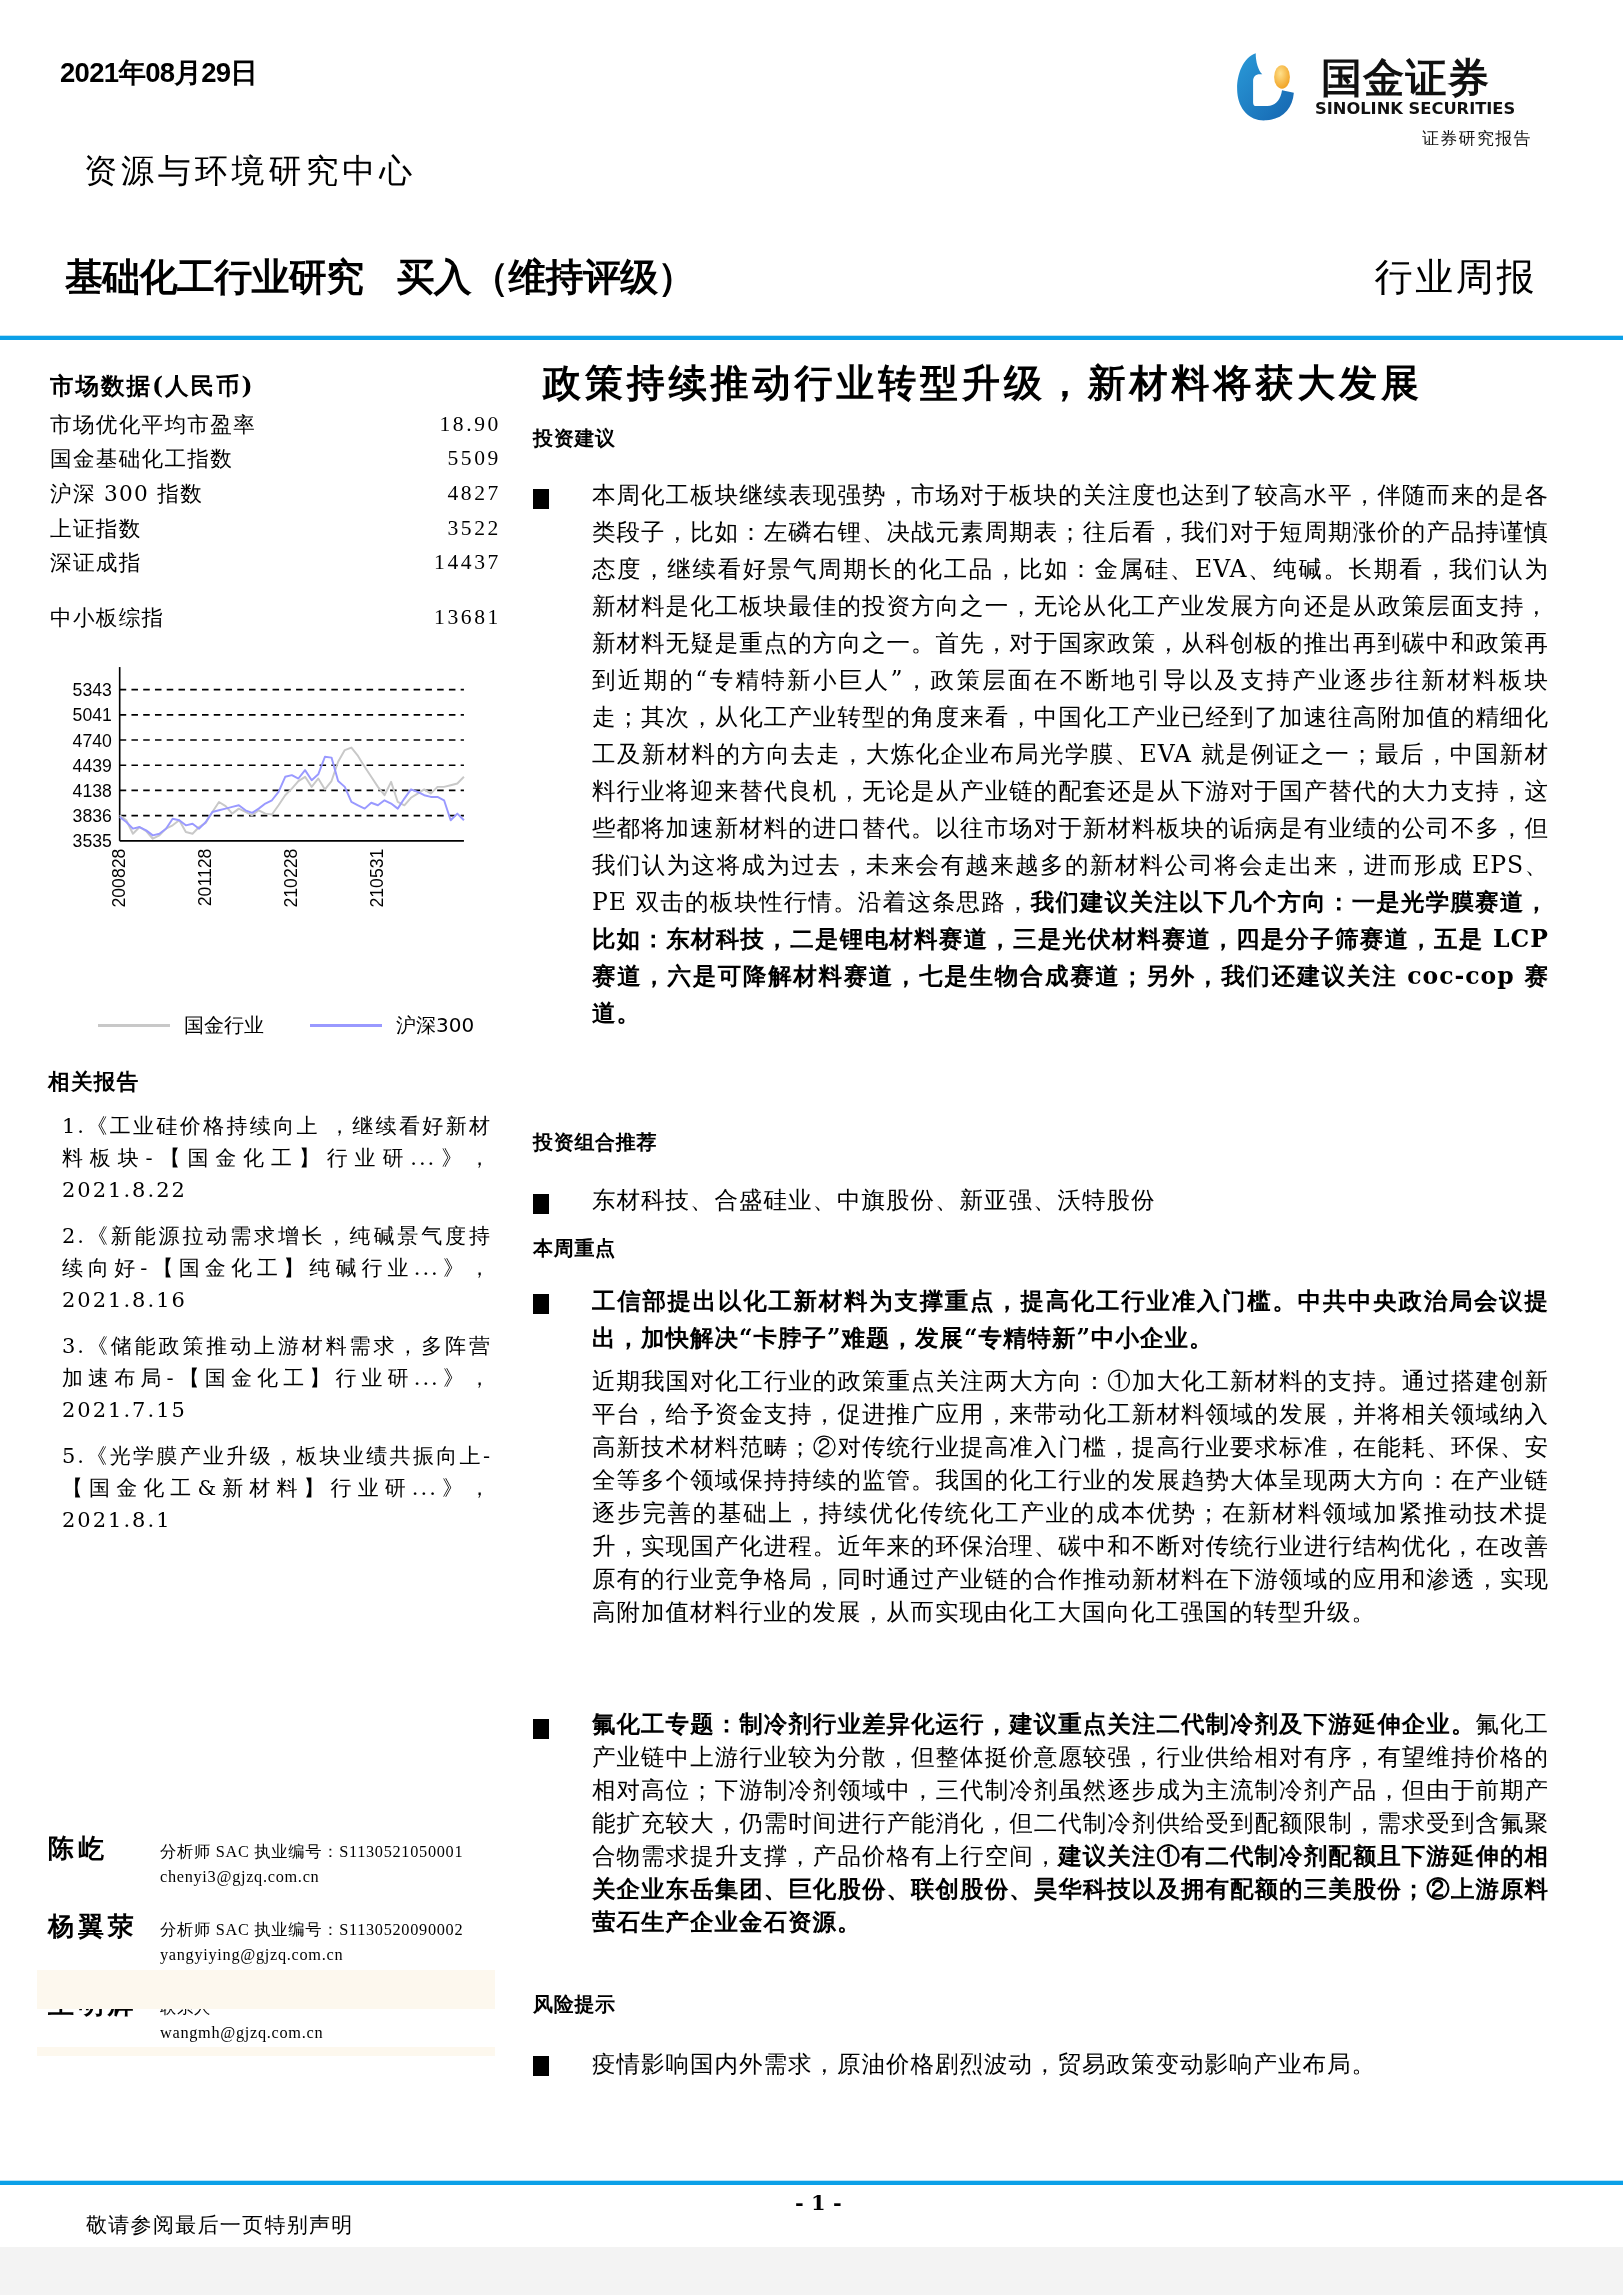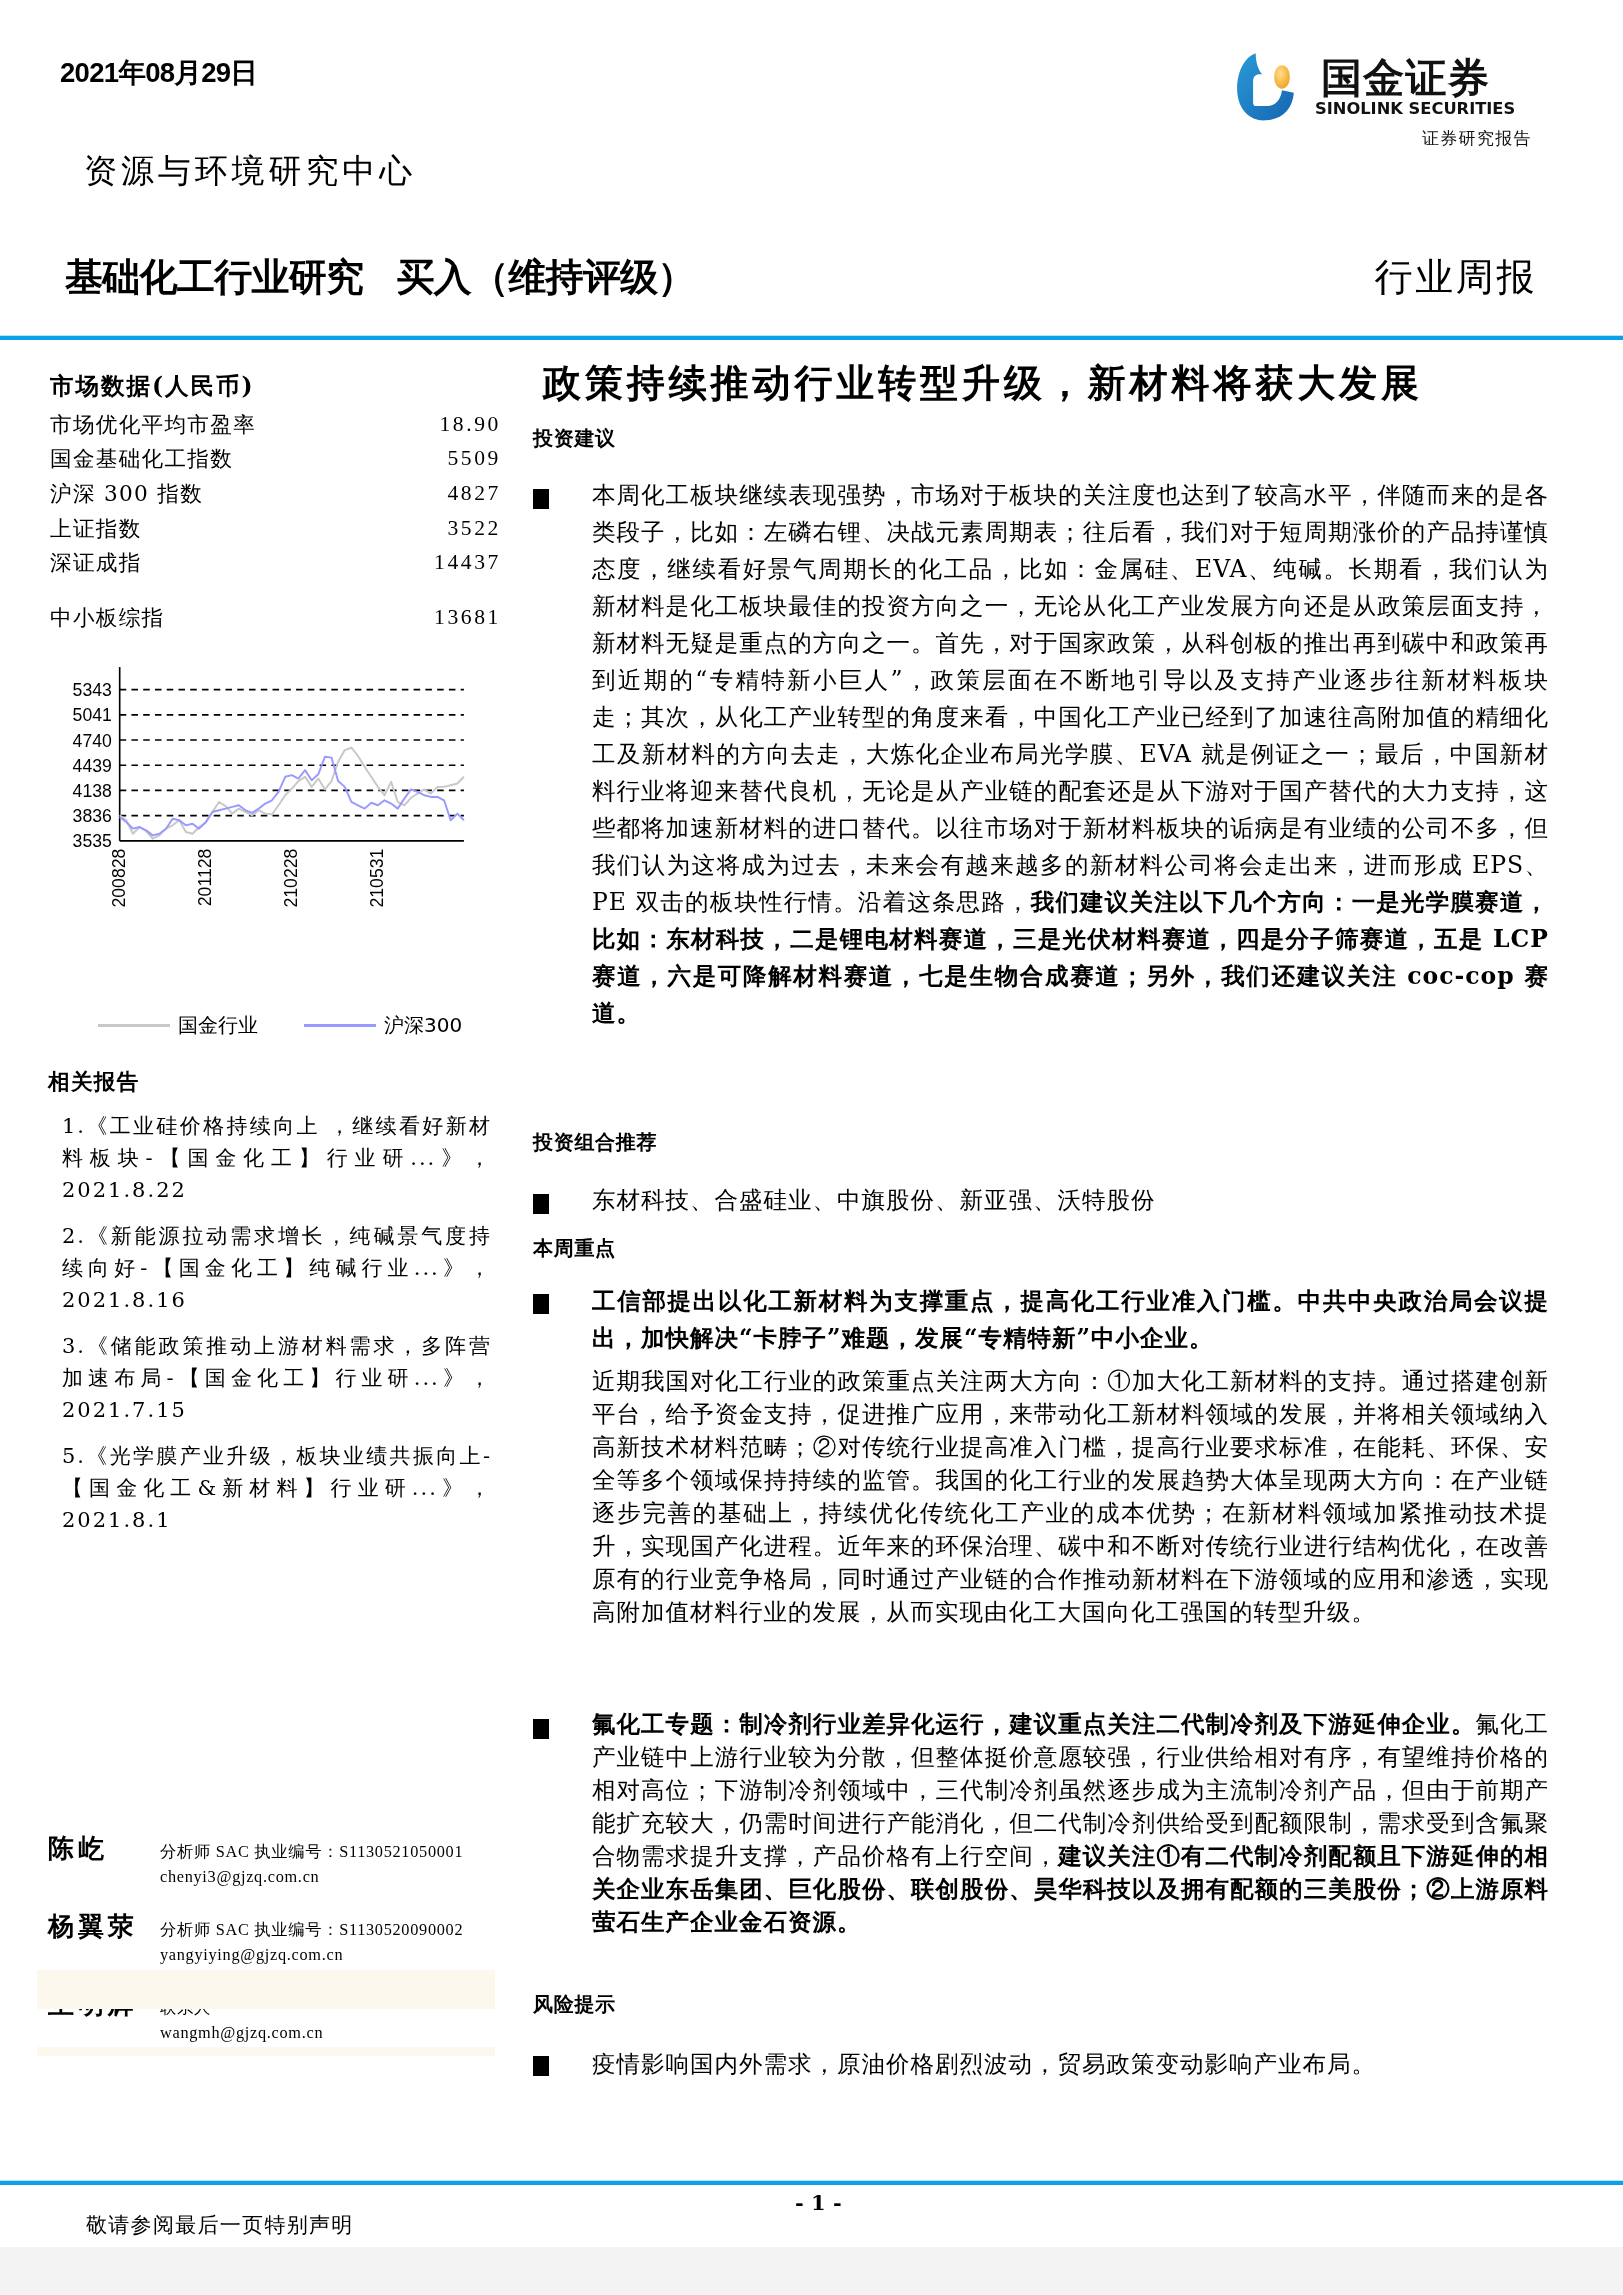--- a/index.html
+++ b/index.html
@@ -19,21 +19,21 @@
   .topline { left:0; top:335px; width:1623px; height:3.9px; background:#0ba0e8; border-top:1.3px solid #b8e2f6; }
   .bottomline { left:0; top:2180px; width:1623px; height:3.9px; background:#0ba0e8; border-top:1.3px solid #b8e2f6; }
   .gray-bottom { left:0; top:2247px; width:1623px; height:48px; background:#f3f3f3; }
 
   
   .mkt-title { left:50px; top:370px; font-size:23.5px; font-weight:bold; letter-spacing:2px; }
   .mkt-row { left:50px; width:451px; font-size:21.6px; display:flex; justify-content:space-between; letter-spacing:1.3px; height:35px; line-height:35px; }
   .mkt-row .v { font-family:"Liberation Serif","DejaVu Serif",serif; letter-spacing:2.6px; }
   .chart-wrap { left:39px; top:654px; width:471px; height:405px; }
   .legend { left:98px; top:1012px; font-size:20px; display:flex; gap:46px; align-items:center; font-family:"DejaVu Sans",sans-serif; }
-  .legend .item { display:flex; align-items:center; gap:8px; }
+  .legend .item { display:flex; align-items:center; gap:14px; }
   .legend .sw { display:inline-block; width:72px; height:2.6px; }
   .rel-title { left:48px; top:1067px; font-size:21.6px; font-weight:bold; letter-spacing:1.3px; }
   .rel-list { left:48px; top:1096px; width:458px; font-size:21px; line-height:32px; letter-spacing:2px; text-align:justify; }
   .rel-list .it { margin:14px; }
   .analysts { left:48px; top:1831px; width:458px; }
   .an { position:relative; height:78px; }
   .an .nm { position:absolute; left:0; top:0; font-size:26px; font-weight:bold; letter-spacing:3.9px; }
   .an .info { position:absolute; left:112px; top:7.8px; font-size:16.3px; line-height:25px; font-family:"Liberation Serif","DejaVu Serif",serif; letter-spacing:0.7px; }
   .occlude { left:37px; top:1970px; width:458px; height:39px; background:#fdf8ee; }
   .occlude2 { left:37px; top:2047px; width:458px; height:9.2px; background:#fdf8ee; }

